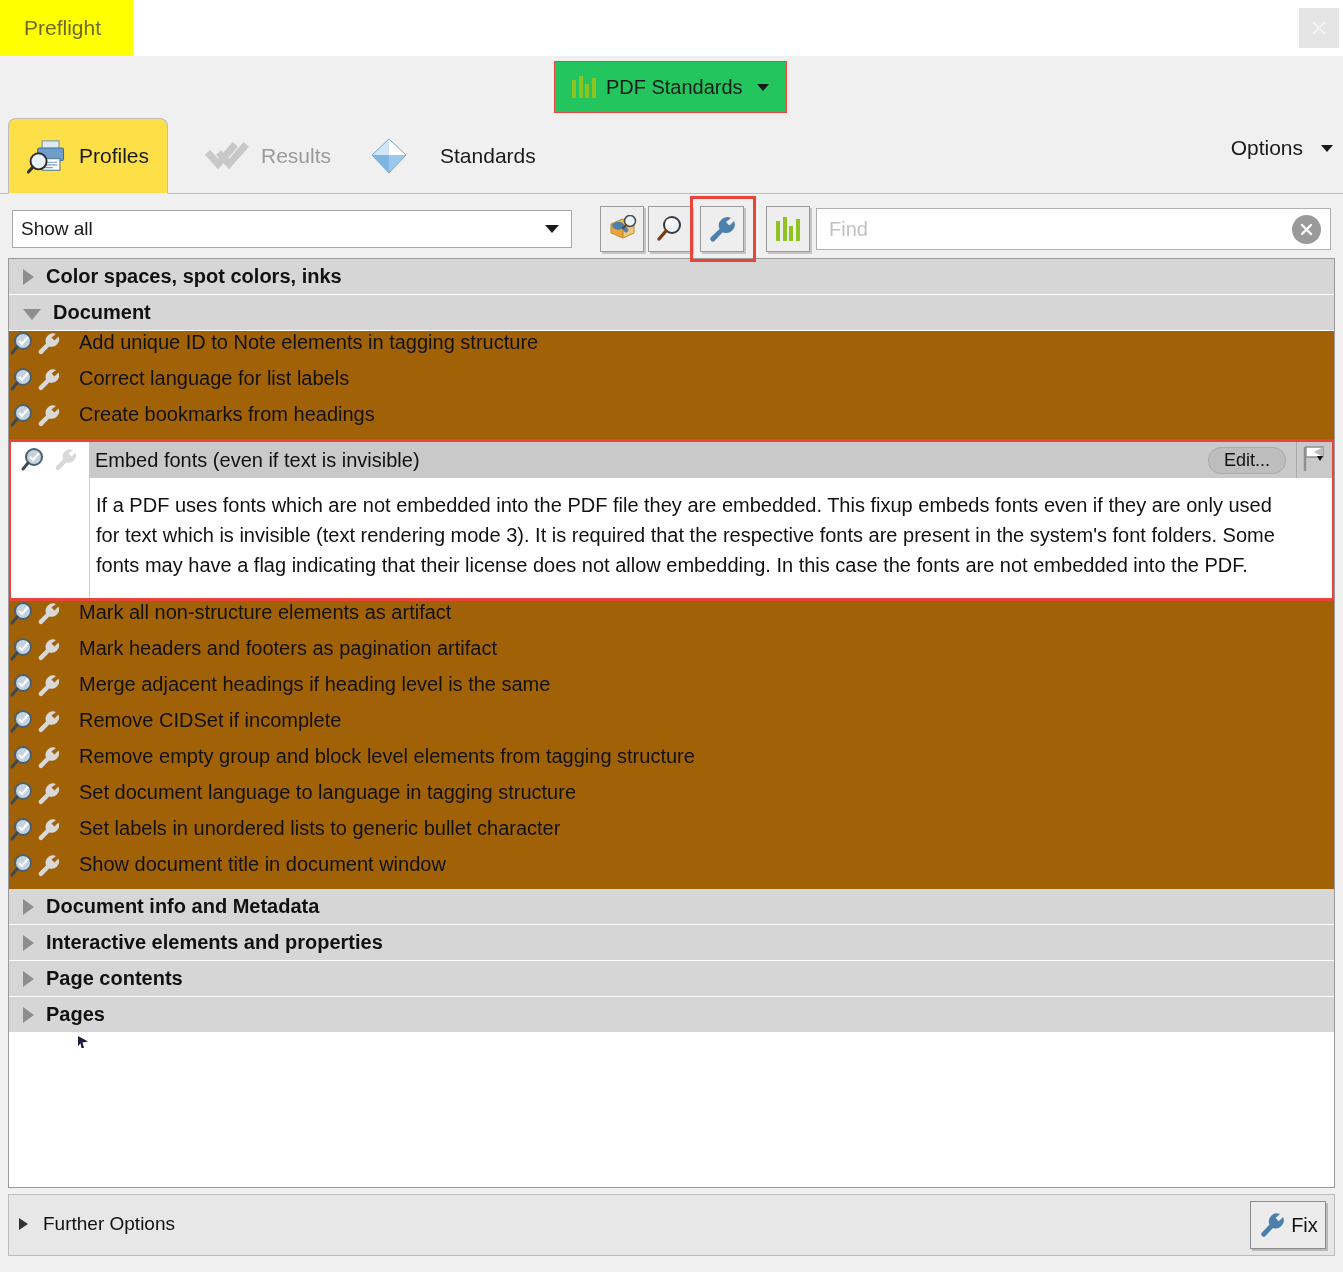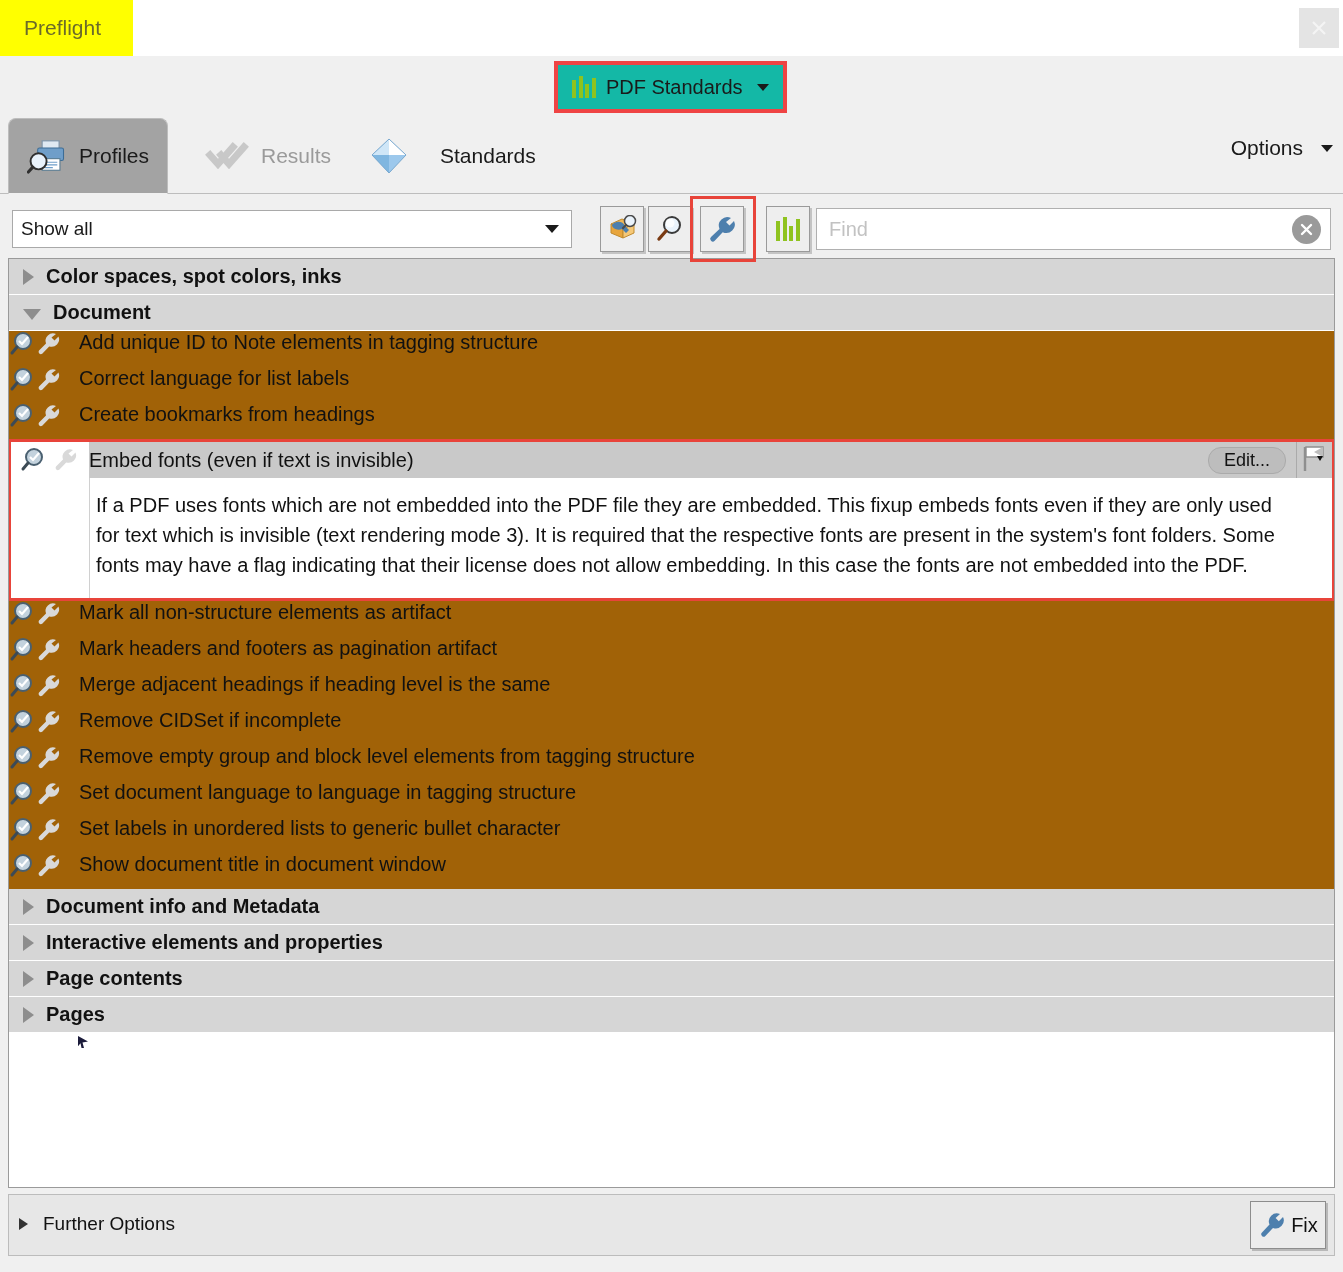--- a/index.html
+++ b/index.html
@@ -36,21 +36,21 @@
   }
   .close-btn svg { display: block; }
 
   
   .std-row {
     position: absolute; left: 0; top: 56px; width: 1343px; height: 62px;
     background: #f0f0f0;
   }
   .pdf-std-btn {
     position: absolute; left: 554px; top: 5px; width: 233px; height: 52px;
-    background: #14b8a6; border: 4px solid #ef4444;
+    background: #22c55e; border: 1px solid #ef4444;
     display: flex; align-items: center; justify-content: center; gap: 10px;
     cursor: pointer;
   }
   .pdf-std-btn .lbl { font-size: 20px; color: #1a1a1a; }
   .caret-dn {
     width: 0; height: 0;
     border-left: 6px solid transparent;
     border-right: 6px solid transparent;
     border-top: 7px solid #1a1a1a;
     margin-left: 4px;
@@ -70,21 +70,21 @@
     background: #bdbdbd;
   }
   .tab {
     position: absolute; top: 0; height: 76px;
     display: flex; align-items: center; gap: 11px;
     padding: 0 18px; cursor: pointer;
   }
   .tab .tab-lbl { font-size: 21px; color: #1a1a1a; }
   .tab.active {
     left: 8px; width: 160px;
-    background: #a3a3a3;
+    background: #fde047;
     border: 1px solid #bdbdbd; border-bottom: 1px solid #f0f0f0;
     border-radius: 8px 8px 0 0;
     z-index: 3;
   }
   .tab.results { left: 186px; }
   .tab.results .tab-lbl { color: #9a9a9a; }
   .tab.standards { left: 348px; gap: 28px; }
   .options-btn {
     position: absolute; right: 10px; top: 18px;
     display: flex; align-items: center; gap: 14px;
@@ -175,21 +175,21 @@
     background: #ffffff;
   }
   .sel-head {
     position: relative; height: 36px; display: flex; align-items: center;
   }
   .sel-head .hdbar {
     position: absolute; left: 78px; right: 36px; top: 0; height: 36px;
     background: #c9c9c9;
     display: flex; align-items: center;
   }
-  .sel-head .hdbar .t { font-size: 20px; color: #111; }
+  .sel-head .hdbar .t { font-size: 20px; color: #111; margin-left: 6px; }
   .edit-btn {
     position: absolute; right: 10px; top: 5px;
     width: 78px; height: 27px; border-radius: 13px;
     background: #bdbdbd; border: 1px solid #aaaaaa;
     display: flex; align-items: center; justify-content: center;
     font-size: 18px; color: #111; cursor: pointer;
   }
   .flagcol {
     position: absolute; right: 0; top: 0; width: 36px; height: 36px;
     background: #c9c9c9; border-left: 1px solid #aaa;

